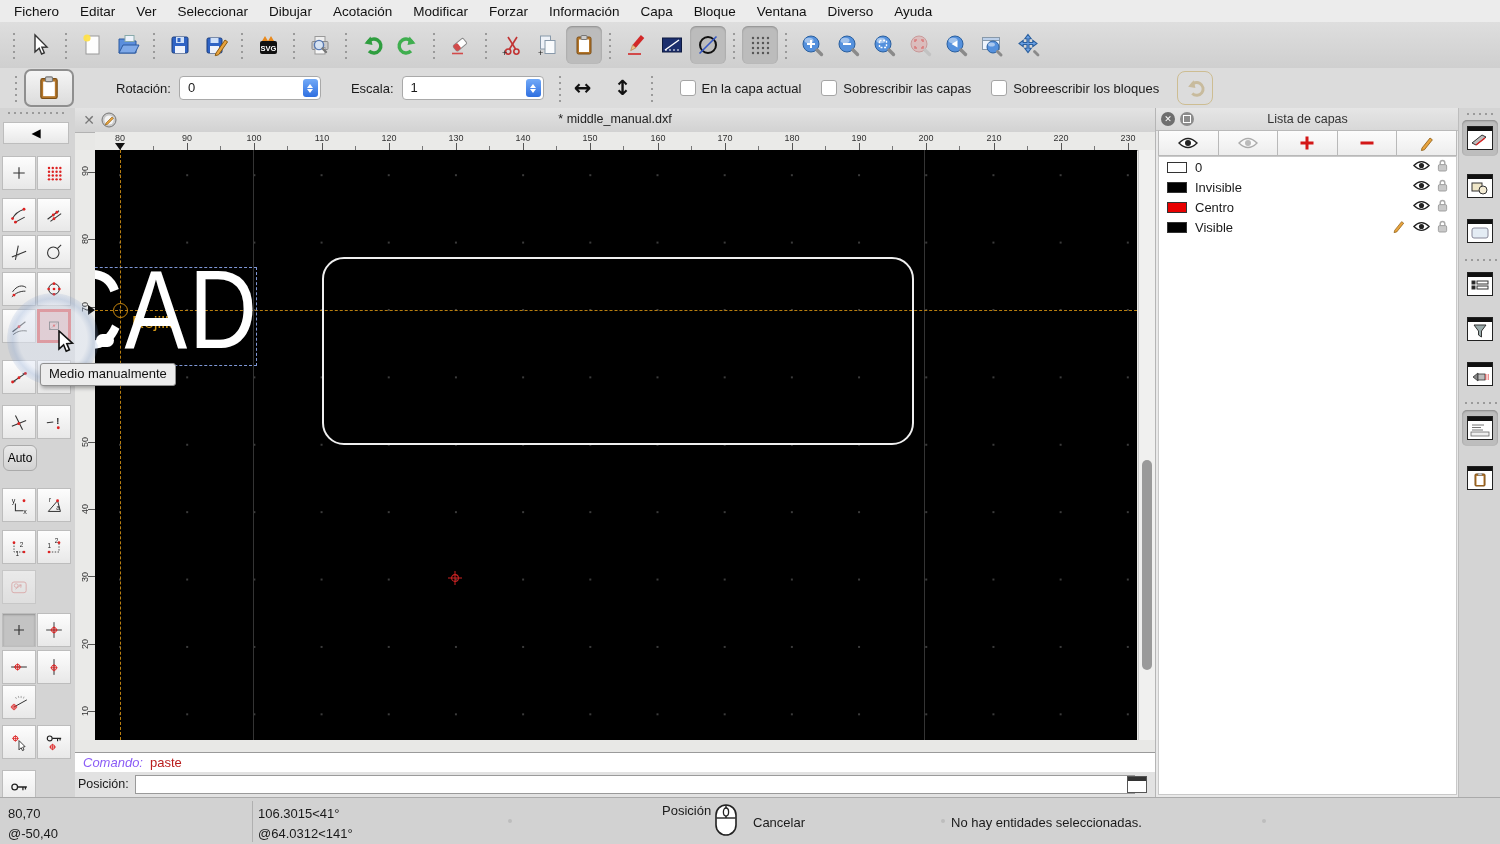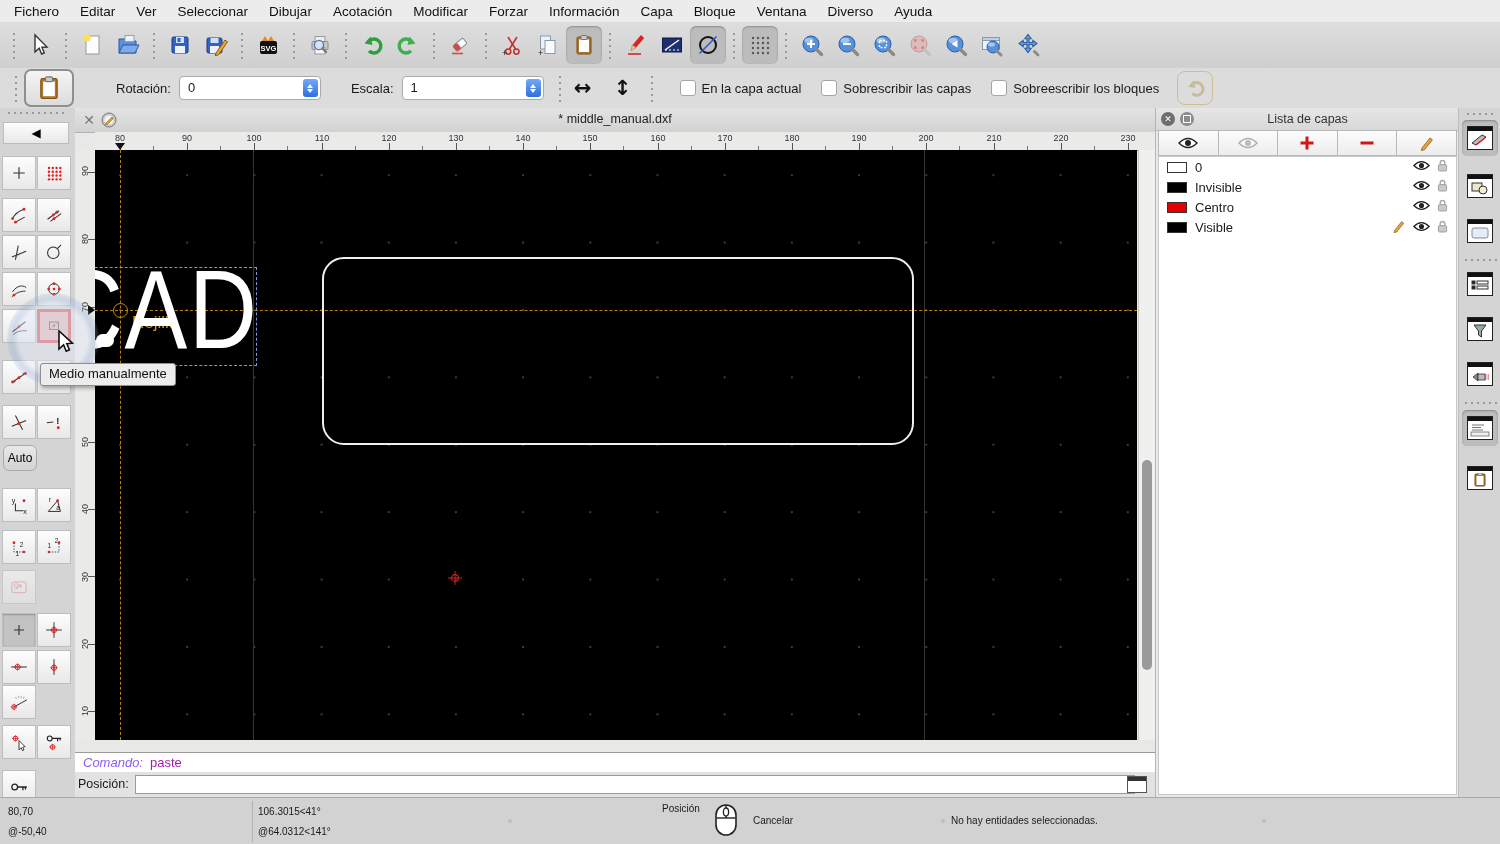--- a/index.html
+++ b/index.html
@@ -100,21 +100,21 @@
   #vscroll .thumb{position:absolute;left:3px;width:10px;border-radius:5px;background:#9a9a9a;top:310px;height:210px;}
   #hscrollrow{position:absolute;left:0;bottom:0;width:100%;height:13px;background:#ececeb;border-top:1px solid #cfcfcf;}
   #hscrollrow .track{position:absolute;left:20px;right:72px;top:2px;height:9px;background:#e2e2e2;border-radius:5px;}
   #hscrollrow .thumb{position:absolute;left:130px;width:738px;top:0;height:9px;background:#8d8d8d;border-radius:5px;}
   #gridstatus{position:absolute;right:5px;top:0px;font-size:12px;color:#111;}
 
   
   #cmdrow{position:absolute;left:75px;top:752px;width:1080px;height:20px;background:#fff;
           border-top:1px solid #9a9a9a;border-bottom:1px solid #c4c4c4;font-size:13px;}
   #cmdrow .lab{position:absolute;left:8px;top:2px;color:#8b5cf6;font-style:italic;}
-  #cmdrow .val{position:absolute;left:75px;top:2px;color:#a21caf;}
+  #cmdrow .val{position:absolute;left:75px;top:2px;color:#b91c1c;}
   #posrow{position:absolute;left:75px;top:772px;width:1080px;height:25px;background:#e2e2e2;}
   #posrow .lab{position:absolute;left:3px;top:5px;font-size:12.5px;}
   #posrow input{position:absolute;left:60px;top:3px;width:990px;height:17px;border:1px solid #9a9a9a;
                 background:#fff;font-size:12px;padding:0 4px;}
   #posrow .kbd{position:absolute;right:8px;top:4px;width:18px;height:15px;background:#fff;border:1px solid #555;}
   #posrow .kbd::before{content:'';position:absolute;left:0;right:0;top:0;height:4px;background:#333;}
 
   
   #layers{position:absolute;left:1155px;top:108px;width:303px;height:689px;background:#e9e9e9;border-left:1px solid #b5b5b5;}
   #layers .titlebar{position:absolute;left:0;top:0;width:100%;height:22px;background:linear-gradient(#e6e6e6,#d8d8d8);
@@ -135,21 +135,21 @@
 
   
   #dockstrip{position:absolute;left:1458px;top:108px;width:42px;height:689px;background:#d4d4d4;border-left:1px solid #bdbdbd;}
   .dockbtn{position:absolute;left:3px;width:36px;height:36px;border-radius:5px;display:flex;align-items:center;justify-content:center;}
   .dockbtn.pressed{background:#bdbdbd;box-shadow:inset 0 1px 2px rgba(0,0,0,.3);}
   .miniwin{position:relative;width:24px;height:22px;background:#fff;border:1.4px solid #222;}
   .miniwin::before{content:'';position:absolute;left:0;right:0;top:0;height:4px;background:#111;}
   .miniwin .inner{position:absolute;left:2px;top:6px;right:2px;bottom:2px;}
 
   
-  #statusbar{position:absolute;left:0;top:797px;width:1500px;height:47px;background:#d2d2d2;border-top:1px solid #aaa;font-size:10px;}
+  #statusbar{position:absolute;left:0;top:797px;width:1500px;height:47px;background:#d2d2d2;border-top:1px solid #aaa;font-size:13px;}
   #statusbar .sep{position:absolute;left:252px;top:3px;bottom:3px;width:1px;background:#b0b0b0;}
   .dot{position:absolute;width:4px;height:4px;border-radius:50%;background:#bdbdbd;}
 
   
   #hoverball{position:absolute;left:7px;top:293px;width:92px;height:92px;border-radius:50%;z-index:25;
      background:radial-gradient(circle,rgba(225,232,245,.50) 0 52%,rgba(150,175,215,.38) 62%,rgba(120,150,200,.15) 70%,transparent 72%);}
   #hoverpill{position:absolute;left:96px;top:334px;width:18px;height:13px;border-radius:7px;background:#fff;z-index:26;}
   #tooltip{position:absolute;left:40px;top:363px;height:19px;padding:2px 8px 0 8px;background:#ececec;
            border:1px solid #8f8f8f;border-radius:3px;font-size:13px;color:#111;z-index:30;
            box-shadow:1px 2px 4px rgba(0,0,0,.35);}

